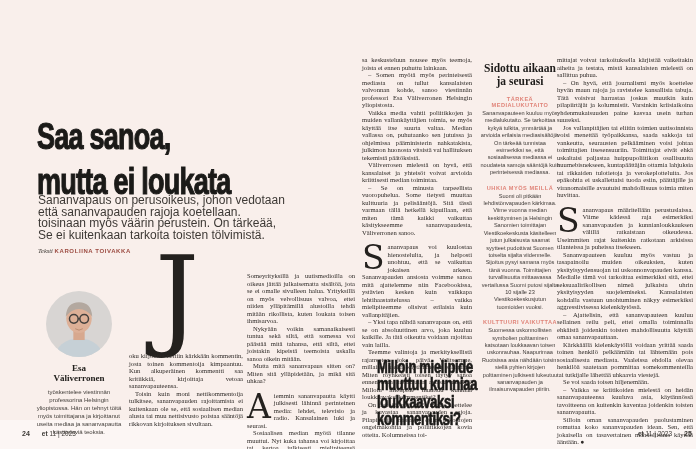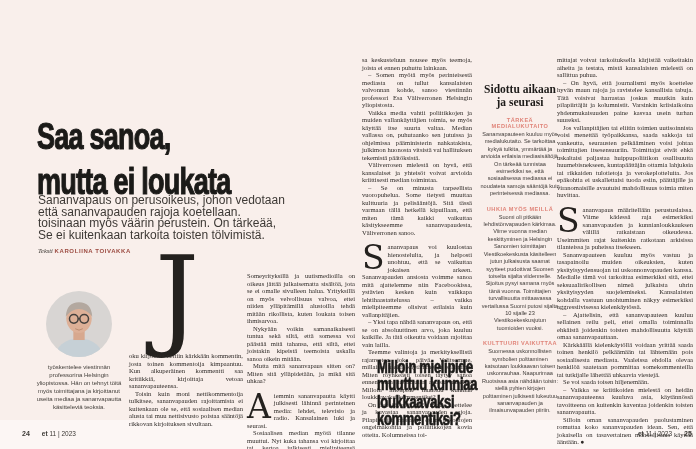--- a/index.html
+++ b/index.html
@@ -41,21 +41,21 @@
   .bp { margin:0; }
   .ind { text-indent:6px; }
   .gap { margin-top:7px; }
   .dropcap-j { font-family:"DejaVu Serif", serif; font-size:110px; line-height:78px;
     margin:6px 0 16px 26px; color:#24211e; }
   .dc { float:left; font-family:"DejaVu Serif", serif; font-size:33px;
     line-height:26px; padding:2px 3px 0 0; color:#24211e; }
 
   
   .sidebar { position:absolute; left:480px; top:62px; width:80px; text-align:center;
-    font-family:"Liberation Sans", sans-serif;margin-top:21px; }
+    font-family:"Liberation Sans", sans-serif; }
   .sb-title { font-family:"Liberation Serif", serif; font-weight:700;
     font-size:11.5px; line-height:13px; color:#1d1b19; margin-bottom:7px; }
   .sb-label { color:#e08479; font-weight:700; font-size:5.6px; letter-spacing:0.5px;
     margin:8px 0 2px 0; text-transform:uppercase; }
   .sb-text { font-size:5.6px; line-height:7.4px; color:#3f3b38; }
 
   
   .question-heading { position:absolute; left:377px; top:344px;
     font-family:"Liberation Sans", sans-serif; font-weight:700;
     font-size:18px; line-height:17.5px; letter-spacing:-0.4px; color:#1b1a18;
@@ -111,20 +111,24 @@
           <path d="M21 27 Q22 12 35 12 Q48 12 49 27 Q43 19 35 19 Q27 19 21 27 Z" fill="#b3a89f"></path>
           <g stroke="#45413e" stroke-width="1.6" fill="none">
             <circle cx="29.5" cy="29.5" r="4.6"></circle>
             <circle cx="40.5" cy="29.5" r="4.6"></circle>
             <line x1="34" y1="29.5" x2="36" y2="29.5"></line>
           </g>
           <path d="M31 40 Q35 43 39 40" stroke="#b98a70" stroke-width="1" fill="none"></path>
         </g>
       </svg>
     </div>
+    <div class="aname">
+      <div>Esa</div>
+      <div>Väliverronen</div>
+    </div>
     <div class="bio">työskentelee viestinnän professorina Helsingin yliopistossa. Hän on tehnyt töitä myös toimittajana ja kirjoittanut useita mediaa ja sananvapautta käsitteleviä teoksia.</div>
   </div>
 
   <div class="col col1">
     <div class="dropcap-j">J</div>
     <p class="bp">oku kirjoittaa nettiin kärkkään kommentin, josta toinen kommentoija kimpaantuu. Kun alkuperäinen kommentti saa kritiikkiä, kirjoittaja vetoaa sananvapauteensa.</p>
     <p class="bp ind">Toisin kuin moni nettikommentoija tulkitsee, sananvapauden rajoittamista ei kuitenkaan ole se, että sosiaalisen median alusta tai muu nettisivusto poistaa sääntöjä rikkovan kirjoituksen sivultaan.</p>
   </div>
 
   <div class="col col2">

